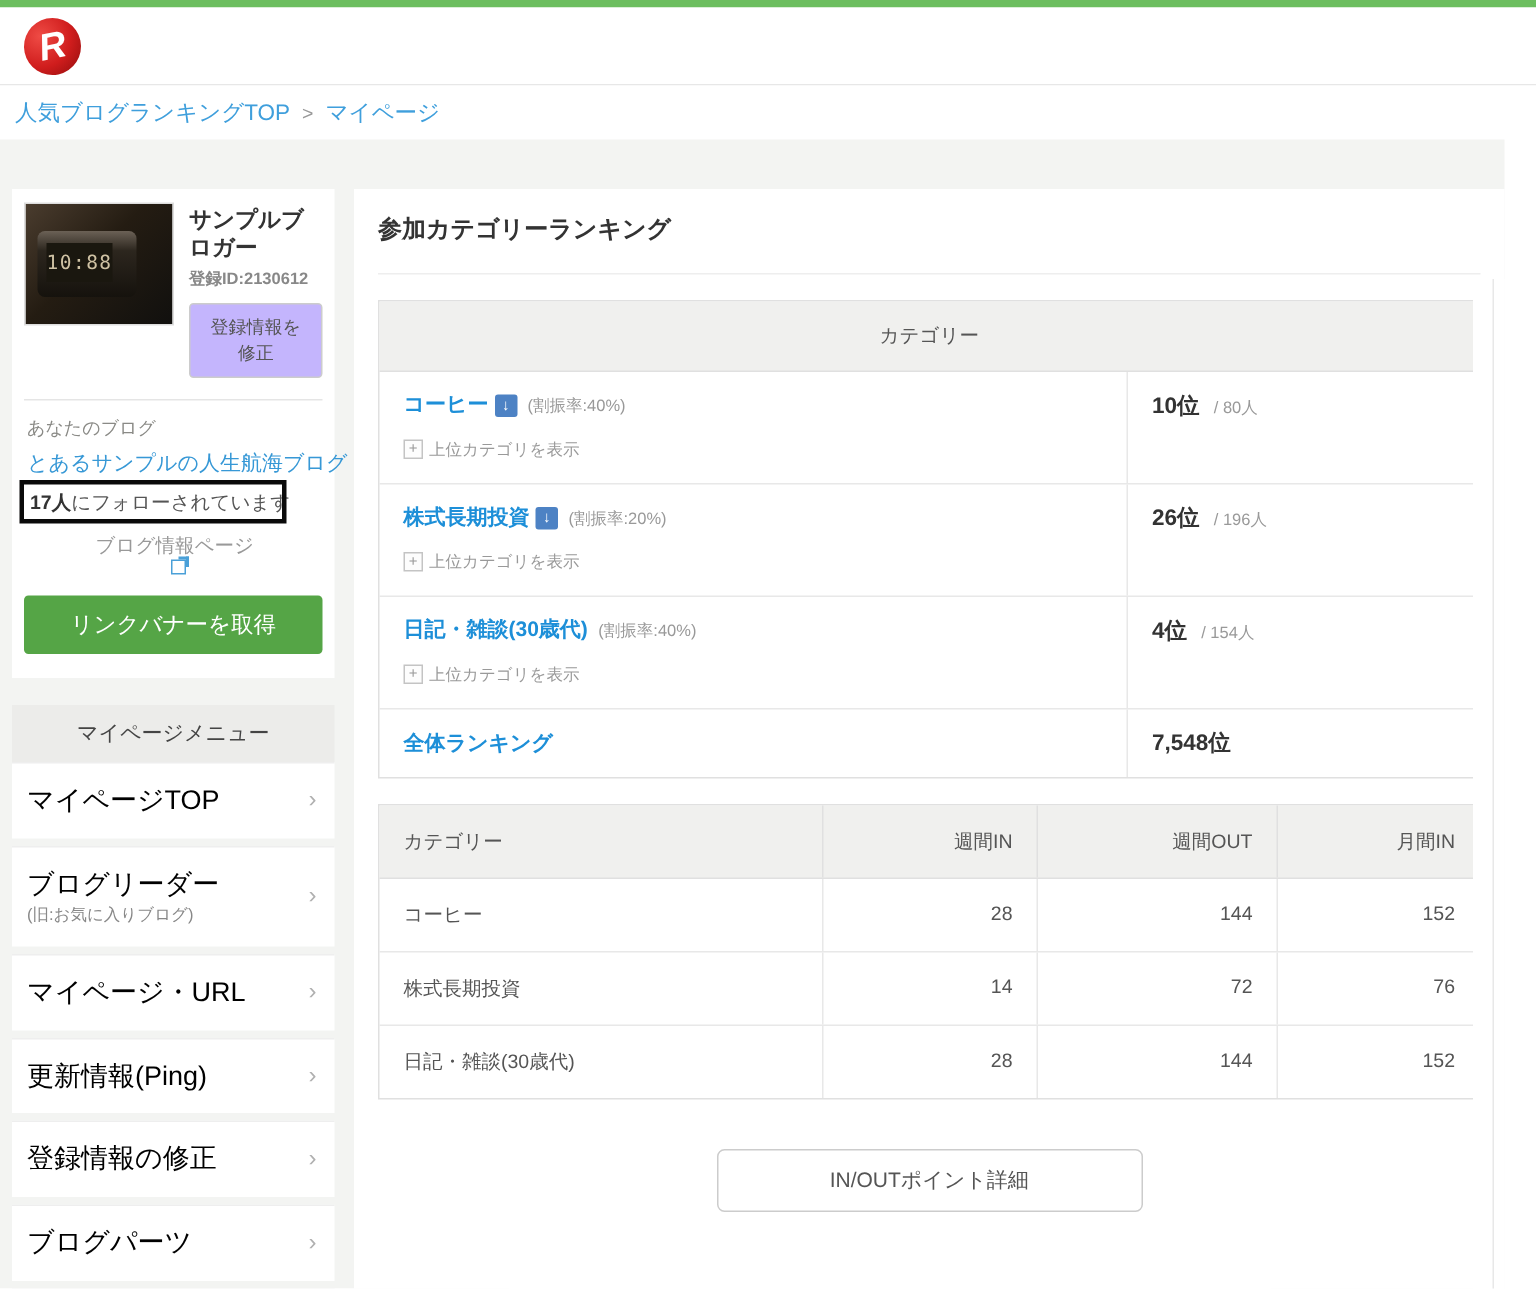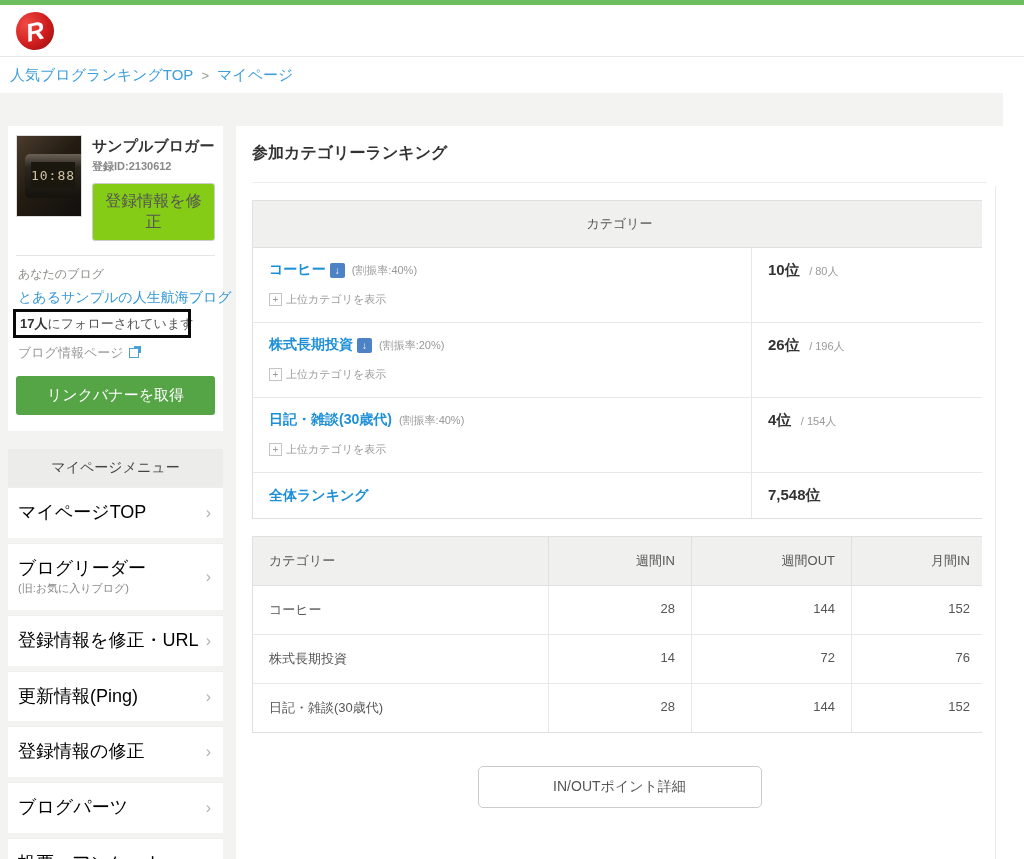--- a/index.html
+++ b/index.html
@@ -28,43 +28,43 @@
   
   .page { position:relative; width:1003px; height:766px; background:#f3f4f2;
     padding:33px 0 0 8px; display:flex; gap:13px; align-items:flex-start; }
   .right-strip { position:absolute; right:0; top:93px; width:21px; height:766px; background:#fff; }
   .right-strip .track-line { position:absolute; left:13px; top:0; width:1px; height:100%; background:#e8e8e8; }
   
   .sidebar { width:215px; flex-shrink:0; }
   .panel { background:#fff; }
   .profile-panel { position:relative; padding:9px 8px 16px 8px; }
   .profile-top { display:flex; }
-  .avatar { width:66px; height:82px; flex-shrink:0; border:1px solid #ddd;
+  .avatar { width:100px; height:82px; flex-shrink:0; border:1px solid #ddd;
     background:linear-gradient(135deg,#4a3c2e 0%,#241c12 45%,#11100e 100%);
     position:relative; overflow:hidden; }
   .avatar .device { position:absolute; left:8px; top:18px; width:66px; height:44px;
     background:linear-gradient(180deg,#6b6156 0%,#2c261e 30%,#15120d 100%);
     border-radius:5px; }
   .avatar .screen { position:absolute; left:6px; top:8px; width:44px; height:26px;
     background:#1a170f; color:#cfc2a4; font-size:13px; font-family:"DejaVu Sans Mono",monospace;
     display:flex; align-items:center; justify-content:center; letter-spacing:1px; }
   .profile-info { padding-left:10px; padding-top:2px; }
   .profile-name { font-size:15px; font-weight:bold; color:#333; }
   .profile-id { font-size:11px; color:#888; margin-top:3px;font-weight:bold; }
-  .edit-btn { margin-top:9px; display:inline-block; background:#84cc16; border:1px solid #ccc;
-    border-radius:3px; font-size:16px; color:#555; padding:7px 11px; cursor:pointer; }
+  .edit-btn { margin-top:9px; display:inline-block; background:#c4b5fd; border:1px solid #ccc;
+    border-radius:3px; font-size:12px; color:#555; padding:7px 11px; cursor:pointer; }
   .side-divider { border:none; border-top:1px solid #e5e5e5; margin:14px 0 10px 0; }
   .your-blog-label { font-size:12px; color:#8a8a86; margin-left:2px; }
   .blog-link { display:block; font-size:14px; color:#3798d6; text-decoration:none;
     margin:6px 0 0 2px; cursor:pointer; white-space:nowrap; }
   .follow-line { position:relative; margin:8px 0 0 4px; font-size:13px; color:#555; height:20px; }
   .follow-bold { font-weight:bold; color:#333; }
   .annotation-box { position:absolute; left:-7px; top:-6px; width:178px; height:29px;
     border:3px solid #0a0a0a; pointer-events:none; }
-  .blog-info-line { margin:9px 0 0 2px; font-size:13px; color:#999; display:flex; align-items:center; cursor:pointer; }
+  .blog-info-line { margin:9px 0 0 2px; font-size:13px; color:#999; display:flex; align-items:center; cursor:pointer;flex-direction:column; }
   .ext-icon { display:inline-block; width:10px; height:10px; border:1px solid #4aa0d8;
     position:relative; margin-left:5px; }
   .ext-icon:after { content:""; position:absolute; right:-3px; top:-3px; width:5px; height:5px;
     border-top:2px solid #4aa0d8; border-right:2px solid #4aa0d8; }
   .banner-btn { display:block; width:100%; margin-top:14px; background:#55a546; color:#fff;
     border:none; border-radius:3px; font-size:15px; padding:10px 0; text-align:center; cursor:pointer;
     font-family:inherit; }
   
   .menu { margin-top:18px; background:transparent; }
   .menu-header { background:#ececea; text-align:center; font-size:14px; color:#444;
@@ -175,21 +175,21 @@
         <span class="chevron">›</span>
       </div>
       <div class="menu-item">
         <span>
           <span class="menu-item-label">ブログリーダー</span>
           <div class="menu-item-sub">(旧:お気に入りブログ)</div>
         </span>
         <span class="chevron">›</span>
       </div>
       <div class="menu-item">
-        <span class="menu-item-label">登録情報を修正・URL</span>
+        <span class="menu-item-label">マイページ・URL</span>
         <span class="chevron">›</span>
       </div>
       <div class="menu-item">
         <span class="menu-item-label">更新情報(Ping)</span>
         <span class="chevron">›</span>
       </div>
       <div class="menu-item">
         <span class="menu-item-label">登録情報の修正</span>
         <span class="chevron">›</span>
       </div>

